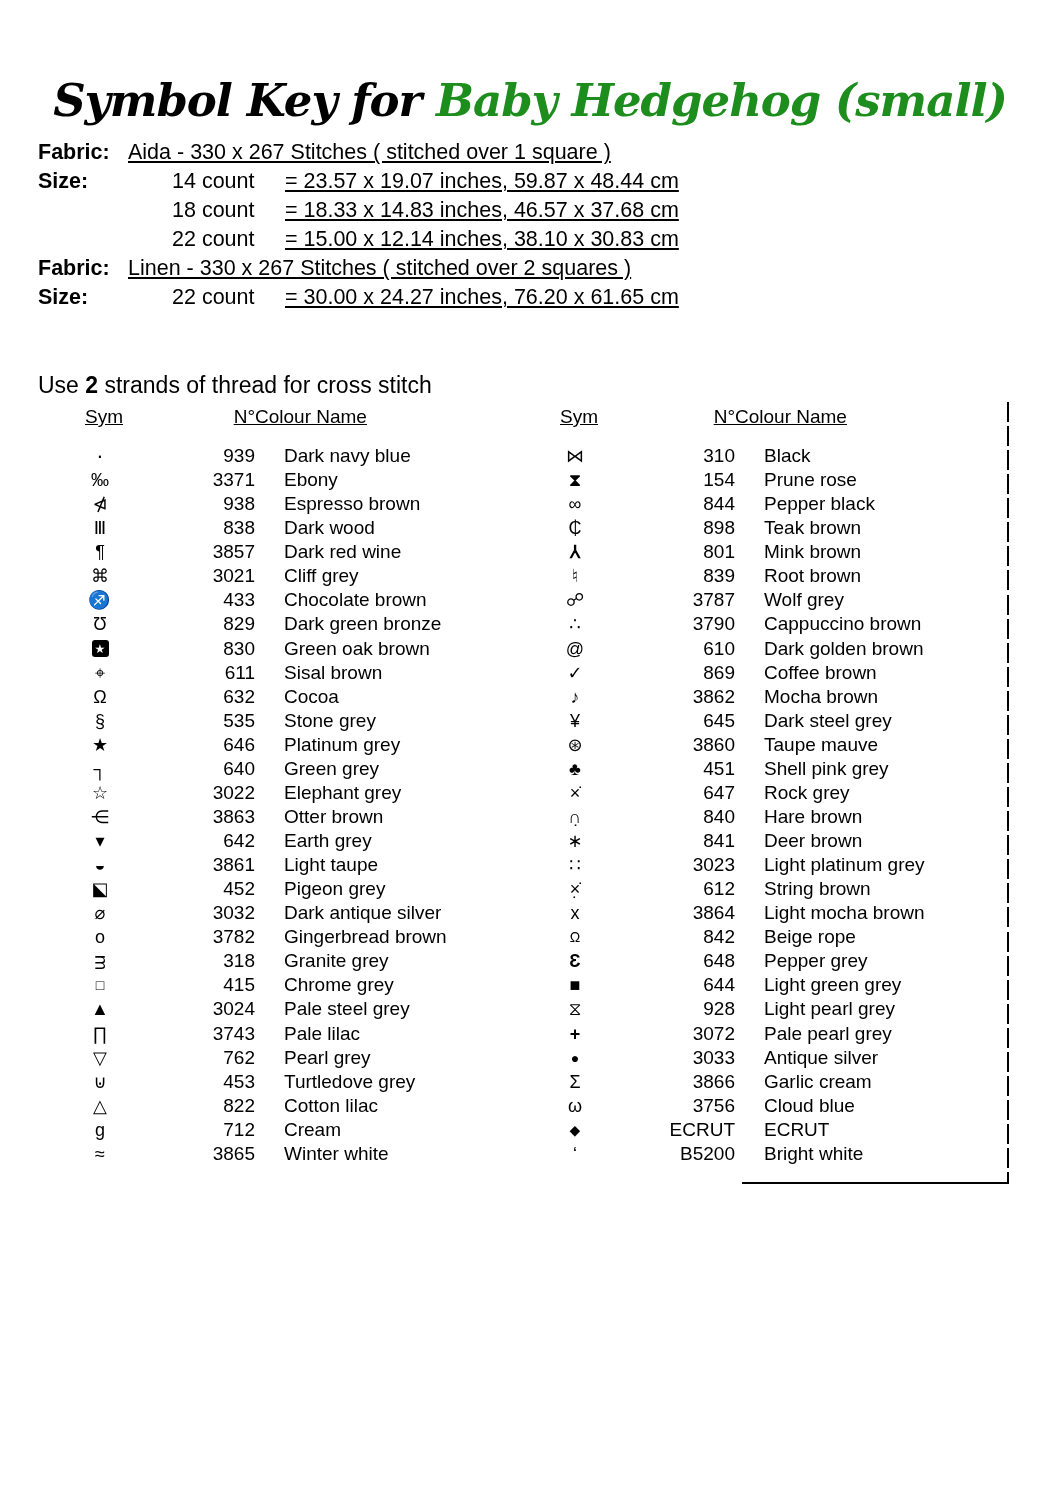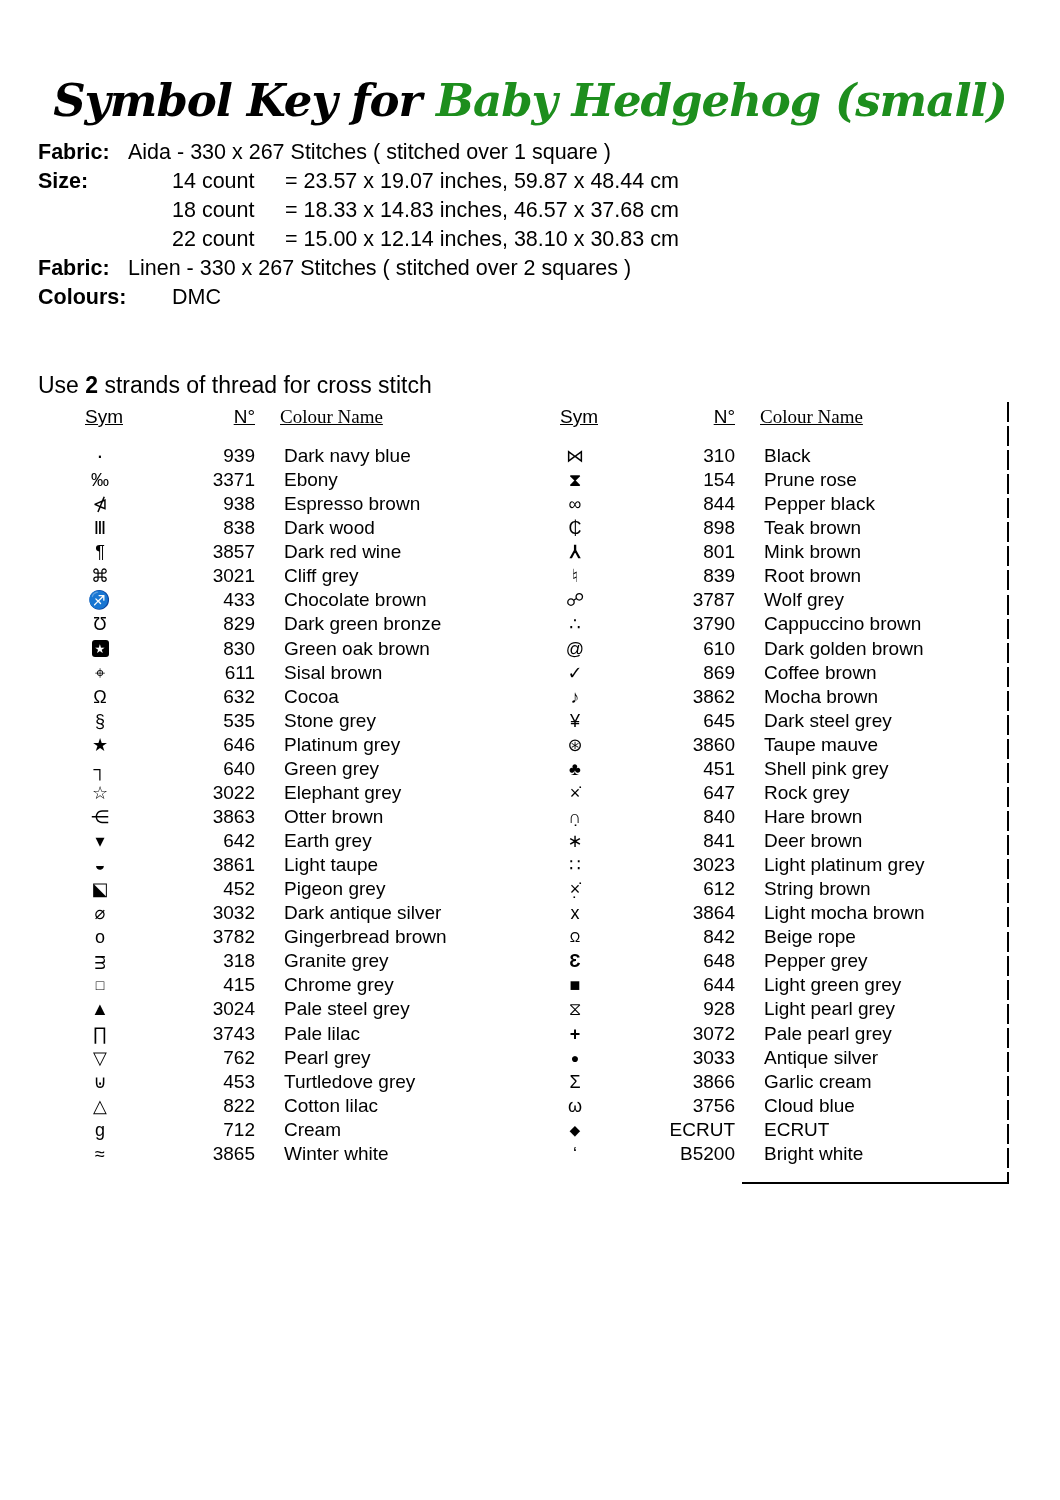--- a/index.html
+++ b/index.html
@@ -6,39 +6,39 @@
   .page{position:relative;width:1060px;height:1424px;background:#ffffff;
         font-family:"Liberation Sans",sans-serif;color:#000;overflow:hidden;}
 
   
   .title{position:absolute;top:74px;left:0;width:100%;text-align:center;
          font-family:"DejaVu Serif",serif;font-style:italic;font-weight:bold;
          font-size:45px;white-space:nowrap;letter-spacing:-1px;}
 
   
   .info{position:absolute;left:38px;top:138px;font-size:21.5px;line-height:29px;}
-  .info-row{height:29px;white-space:nowrap;}
+  .info-row{height:29px;white-space:nowrap;text-decoration:underline;}
   .lbl{display:inline-block;width:90px;font-weight:bold;}
   .cnt{display:inline-block;width:157px;padding-left:44px;box-sizing:border-box;}
   .strands{position:absolute;left:38px;top:372px;font-size:23px;white-space:nowrap;text-align:right;}
   .strands b{font-weight:bold;}
 
   
   .tables{position:absolute;left:60px;top:396px;width:950px;height:810px;}
   .key-table{position:absolute;top:0;}
   .kt-left{left:0;width:450px;}
   .kt-right{left:490px;width:457px;}
   .thead{position:absolute;top:10px;left:0;right:0;display:grid;font-size:19px;}
   .kt-left .thead,.kt-left .trow{grid-template-columns:80px 115px 1fr;}
   .kt-right .thead,.kt-right .trow{grid-template-columns:50px 135px 1fr;}
   .h-sym{justify-self:start;text-decoration:underline;}
   .kt-left .h-sym{margin-left:25px;}
   .kt-right .h-sym{margin-left:10px;}
   .h-num{justify-self:end;text-decoration:underline;}
-  .h-name{margin-left:25px;text-decoration:underline;justify-self:start;font-family:Liberation Serif, serif;}
+  .h-name{text-decoration:underline;justify-self:start;}
   .tbody{position:absolute;top:48px;left:0;right:0;}
   .trow{display:grid;height:24.07px;align-items:center;font-size:19px;white-space:nowrap;}
   .c-sym{justify-self:center;font-size:18px;line-height:1;}
   .c-num{justify-self:end;}
   .c-name{margin-left:29px;justify-self:start;}
   .c-sym.invert{background:#000;color:#fff;font-size:12px;width:17px;height:17px;
                 display:flex;align-items:center;justify-content:center;border-radius:3px;}
   .c-sym.bold{font-weight:bold;}
   .c-sym.small{font-size:14px;}
   .c-sym.tiny{font-size:22px;}
@@ -57,21 +57,21 @@
     <span>Symbol Key for</span>
     <span class="subject" style="color: rgb(29, 142, 29);">Baby Hedgehog (small)</span>
   </div>
 
   <div class="info" id="info-block">
       <div class="info-row"><b class="lbl">Fabric:</b><span>Aida - 330 x 267 Stitches ( stitched over 1 square )</span></div>
       <div class="info-row"><b class="lbl">Size:</b><span class="cnt">14 count</span><span>= 23.57 x 19.07 inches, 59.87 x 48.44 cm</span></div>
       <div class="info-row"><b class="lbl"></b><span class="cnt">18 count</span><span>= 18.33 x 14.83 inches, 46.57 x 37.68 cm</span></div>
       <div class="info-row"><b class="lbl"></b><span class="cnt">22 count</span><span>= 15.00 x 12.14 inches, 38.10 x 30.83 cm</span></div>
       <div class="info-row"><b class="lbl">Fabric:</b><span>Linen - 330 x 267 Stitches ( stitched over 2 squares )</span></div>
-      <div class="info-row"><b class="lbl">Colours:</b><span class="cnt">DMC</span><span></span></div>
+      <div class="info-row"><b class="lbl">Size:</b><span class="cnt">22 count</span><span>= 30.00 x 24.27 inches, 76.20 x 61.65 cm</span></div>
     </div>
 
   <div class="strands"><span>Use </span><b>2</b><span> strands of thread for cross stitch</span></div>
 
   <div class="tables">
 
     <div class="key-table kt-left">
       <div class="thead">
         <span class="h-sym">Sym</span>
         <span class="h-num">N°</span>

